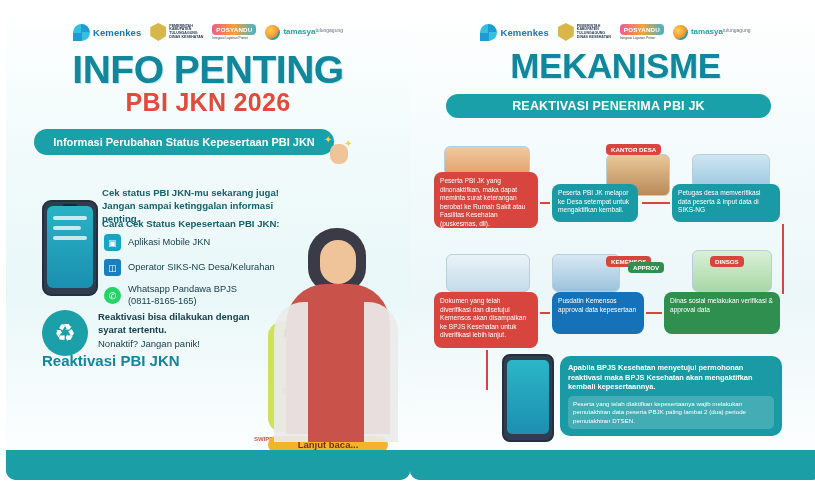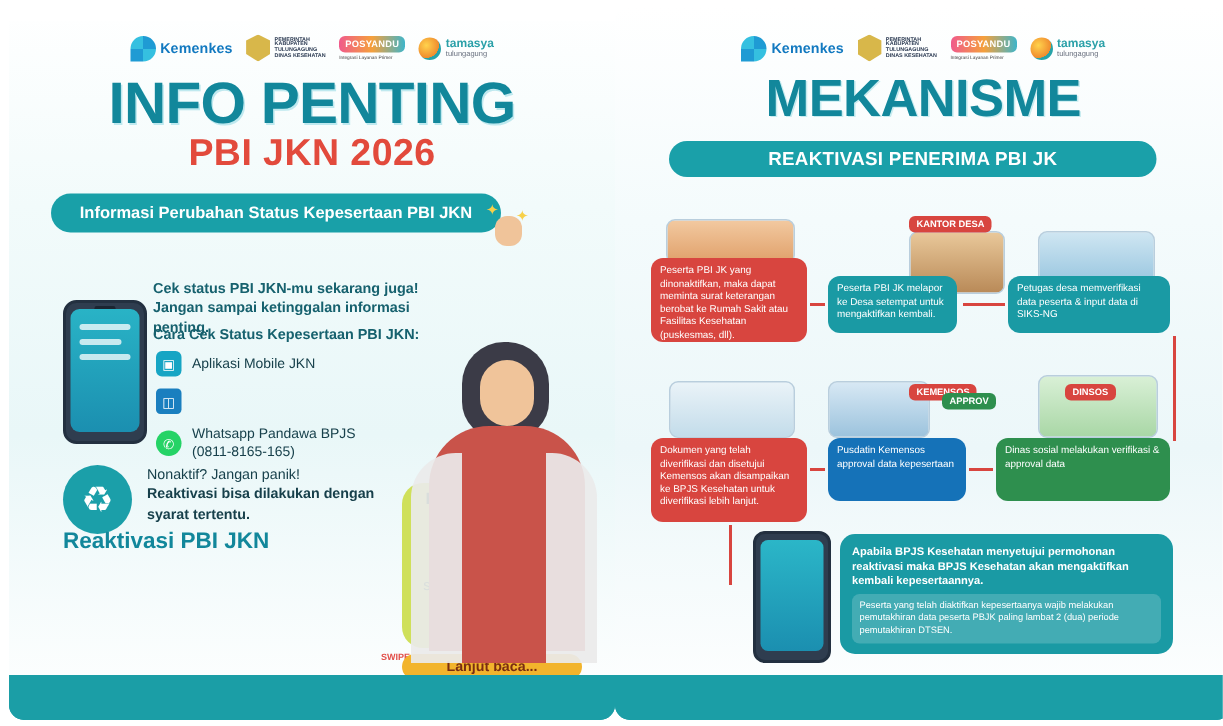--- a/index.html
+++ b/index.html
@@ -26,21 +26,21 @@
   .kem-mark{background:conic-gradient(#1f9bd4 0 25%,#35c0e0 0 50%,#1f9bd4 0 75%,#35c0e0 0);border-radius:50% 50% 50% 0;}
   .kem-text{font-size:9.5px;font-weight:bold;color:#1279c0;letter-spacing:.1px;}
   .logo-col{display:flex;flex-direction:column;line-height:1.02;}
   .logo-col span{font-size:3.6px;font-weight:bold;color:#2b3a52;white-space:nowrap;}
   .emblem{width:16px;height:18px;background:#d8b74a;clip-path:polygon(50% 0,100% 22%,100% 72%,50% 100%,0 72%,0 22%);}
   .posyandu{display:flex;align-items:center;}
   .posyandu-badge{font-size:6.2px;font-weight:bold;color:#fff;background:linear-gradient(90deg,#f05a8c,#f5a03c,#3fb5c9);padding:2px 4px;border-radius:4px;letter-spacing:.2px;}
   .posyandu-sub{font-size:3.2px;color:#444;margin-top:1px;}
   .tamasya{display:flex;align-items:center;gap:3px;}
   .tamasya-mark{width:15px;height:15px;border-radius:50%;background:radial-gradient(circle at 35% 35%,#ffd34d,#f08c2e 60%,#27a3a8 61%);}
-  .tamasya-txt{display:flex;flex-direction:column;line-height:1.05;}
+  .tamasya-txt{display:flex;flex-direction:row;line-height:1.05;}
   .tamasya-txt b{font-size:8px;color:#2aa0a8;}
   .tamasya-txt span{font-size:5px;color:#6b7280;}
 
   
   .l-title{position:absolute;top:44px;left:0;right:0;text-align:center;font-size:39px;font-weight:bold;color:#12879b;letter-spacing:-0.5px;
            text-shadow:1px 1px 0 #bfe9ef;}
   .l-subtitle{position:absolute;top:84px;left:0;right:0;text-align:center;font-size:25px;font-weight:bold;color:#e24a3c;letter-spacing:.3px;}
   .l-ribbon{position:absolute;top:125px;left:28px;width:300px;height:26px;background:#19a0a8;border-radius:13px;
             display:flex;align-items:center;justify-content:center;}
   .l-ribbon span{font-size:11px;font-weight:bold;color:#ffffff;}
@@ -204,34 +204,35 @@
     <div class="l-lead1">Cek status PBI JKN-mu sekarang juga! Jangan sampai ketinggalan informasi penting.</div>
     <div class="l-lead2">Cara Cek Status Kepesertaan PBI JKN:</div>
 
     <div class="l-list">
       <div class="l-item">
         <div class="l-ico ico-mjkn">▣</div>
         <div class="l-itxt">Aplikasi Mobile JKN</div>
       </div>
       <div class="l-item">
         <div class="l-ico ico-siks">◫</div>
+        <div class="l-itxt">Operator SIKS-NG Desa/Kelurahan</div>
       </div>
       <div class="l-item">
         <div class="l-ico ico-wa">✆</div>
         <div class="l-itxt">
           <span>Whatsapp Pandawa BPJS</span><br>
           <span>(0811-8165-165)</span>
         </div>
       </div>
     </div>
 
     <div class="recycle">♻</div>
     <div class="l-q">
+      <div style="font-weight:bold;">Reaktivasi bisa dilakukan dengan syarat tertentu.</div>
       <div>Nonaktif? Jangan panik!</div>
-      <div style="font-weight:bold;">Reaktivasi bisa dilakukan dengan syarat tertentu.</div>
     </div>
 
     <div class="l-react-title">Reaktivasi PBI JKN</div>
 
     <div class="kons">
       <div class="k-h">Konsultasi Lebih Lanjut :</div>
       <div class="k-b">Melalui Pemerintah Desa/Kelurahan setempat atau Dinas Sosial Kabupaten Tulungagung</div>
     </div>
 
     <div class="swipe">SWIPE</div>

